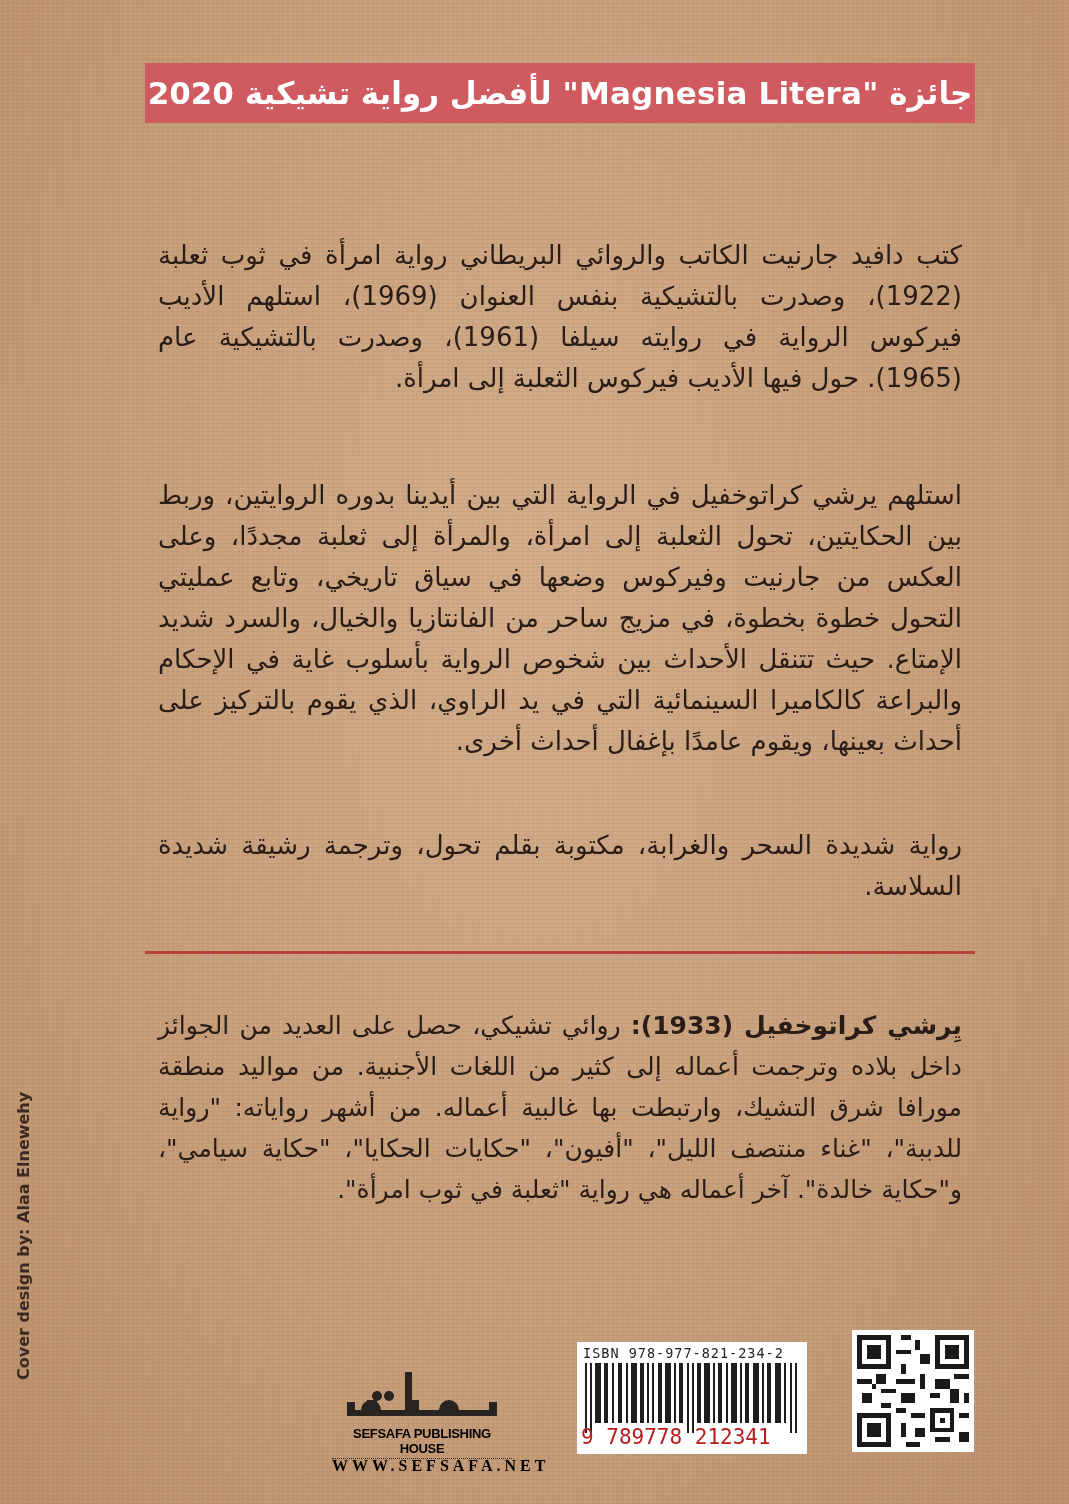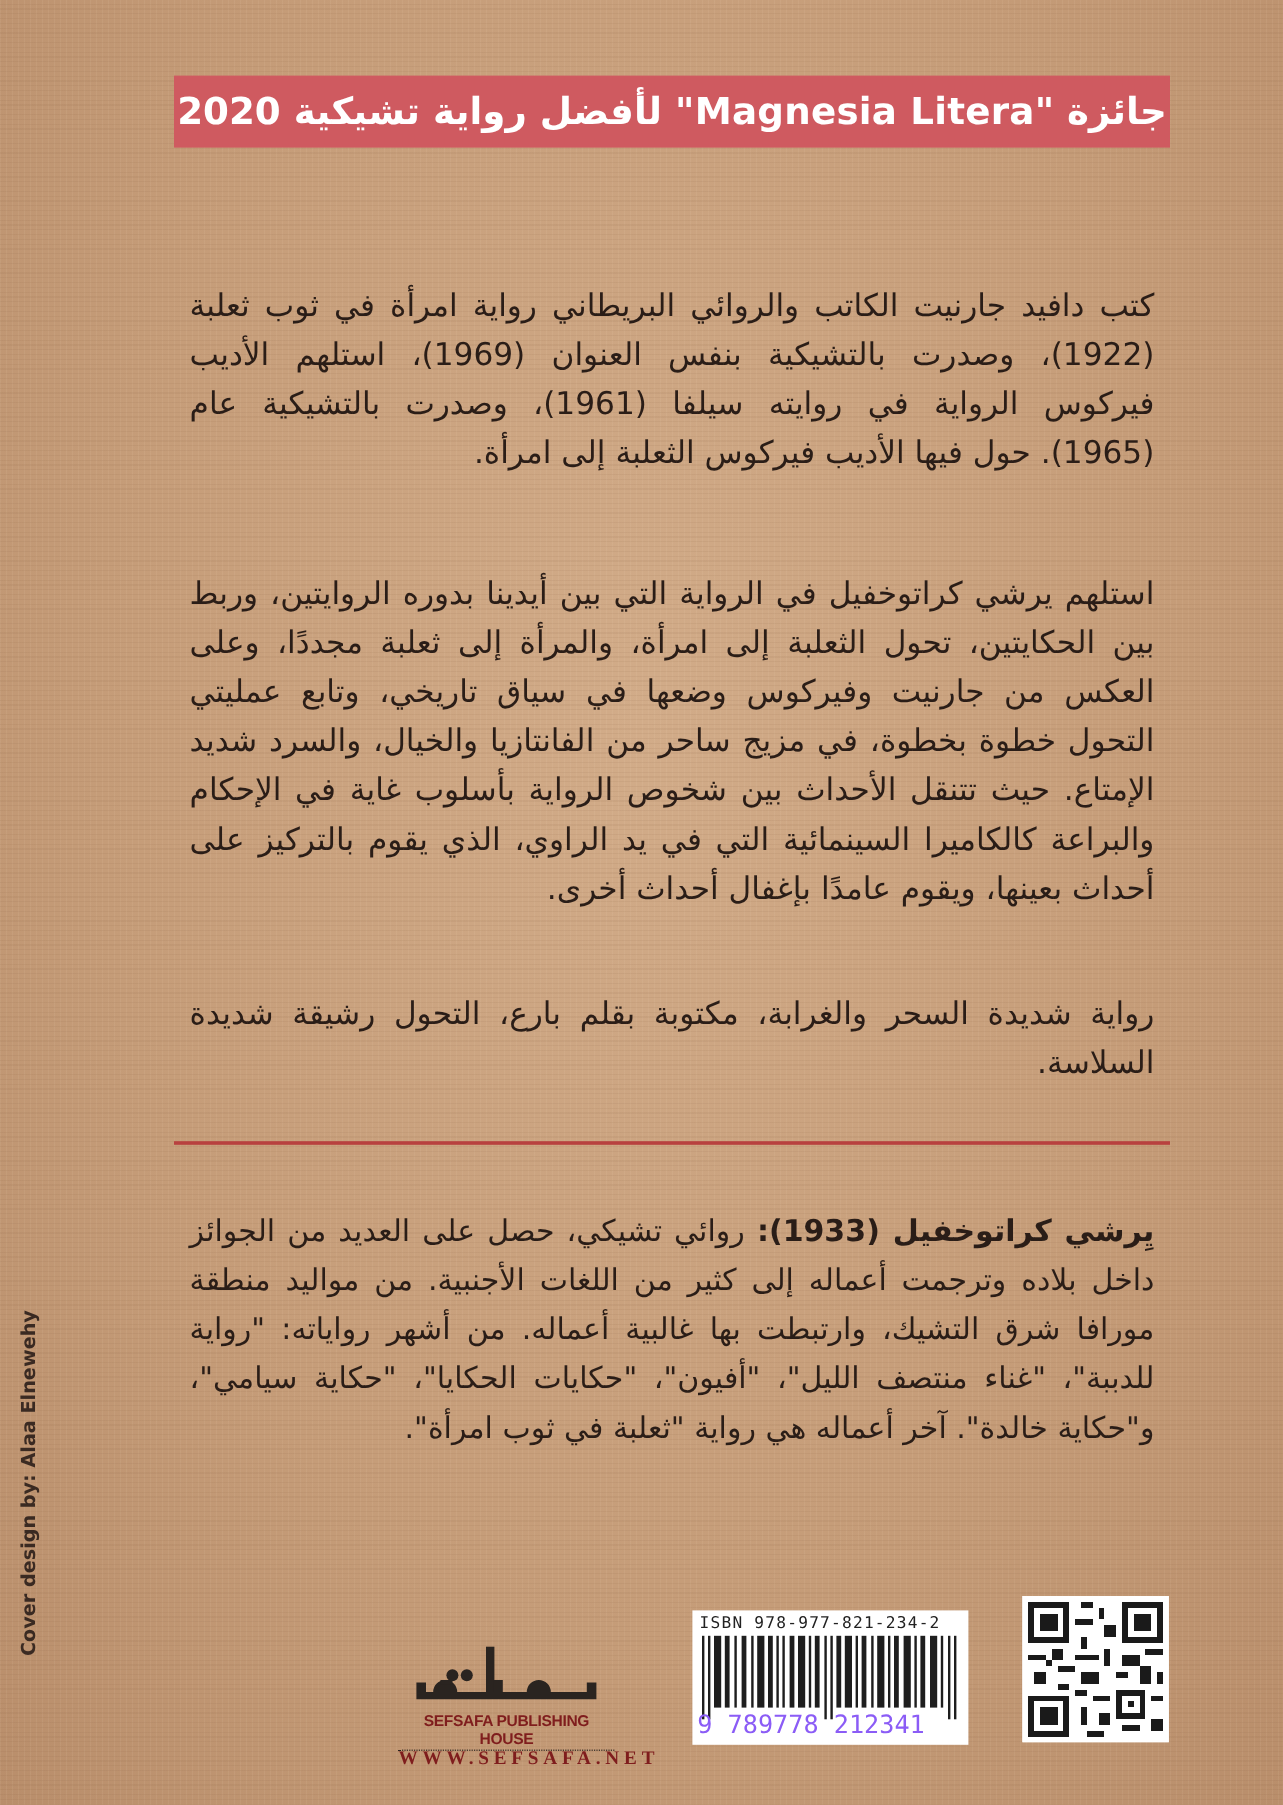--- a/index.html
+++ b/index.html
@@ -38,21 +38,21 @@
     #bio { top: 992px; font-size: 25px; }
     #bio .name { font-weight: bold; }
     .credit {
       position: absolute; left: 14px; top: 1380px;
       transform: rotate(-90deg); transform-origin: left top;
       font-family: "DejaVu Sans", sans-serif; font-weight: bold;
       font-size: 16px; color: #3a2a22; white-space: nowrap;
     }
     .publisher {
       position: absolute; left: 332px; top: 1372px; width: 180px; text-align: center;
-      color: #7f1d1d;
+      color: #000000;
     }
     .pub-logo { height: 52px; display: block; margin: 0 auto 2px; }
     .pub-name {
       font-family: "Liberation Sans", sans-serif; font-weight: bold;
       font-size: 13px; letter-spacing: -0.3px; line-height: 15px;
       border-bottom: 1px dotted #2a2420; padding-bottom: 2px;
     }
     .pub-url {
       font-family: Liberation Serif, serif; font-weight: bold;
       font-size: 16px; letter-spacing: 4px; line-height: 14px;
@@ -61,21 +61,21 @@
       position: absolute; left: 577px; top: 1342px; width: 230px; height: 112px;
       background: #fff;
     }
     .isbn-top {
       position: absolute; left: 6px; top: 3px;
       font-family: "DejaVu Sans Mono", monospace; font-size: 13.5px; letter-spacing: 1px; color: #222;
     }
     .bars { position: absolute; left: 8px; top: 21px; width: 214px; height: 70px; }
     .isbn-bottom {
       position: absolute; left: 4px; top: 83px; width: 222px;
-      font-family: "DejaVu Sans Mono", monospace; font-size: 21px; color: #8b5cf6;
+      font-family: "DejaVu Sans Mono", monospace; font-size: 21px; color: #b91c1c;
       background: transparent;
     }
     .qr {
       position: absolute; left: 852px; top: 1330px; width: 122px; height: 122px;
       background: #fff;
     }
   </style>
 </head>
 <body>
 
@@ -83,21 +83,21 @@
   <span>جائزة "Magnesia Litera" لأفضل رواية تشيكية 2020</span>
 </div>
 
 <div class="body-text" id="p1">
   <p>كتب دافيد جارنيت الكاتب والروائي البريطاني رواية امرأة في ثوب ثعلبة (1922)، وصدرت بالتشيكية بنفس العنوان (1969)، استلهم الأديب فيركوس الرواية في روايته سيلفا (1961)، وصدرت بالتشيكية عام (1965). حول فيها الأديب فيركوس الثعلبة إلى امرأة.</p>
 </div>
 <div class="body-text" id="p2">
   <p>استلهم يرشي كراتوخفيل في الرواية التي بين أيدينا بدوره الروايتين، وربط بين الحكايتين، تحول الثعلبة إلى امرأة، والمرأة إلى ثعلبة مجددًا، وعلى العكس من جارنيت وفيركوس وضعها في سياق تاريخي، وتابع عمليتي التحول خطوة بخطوة، في مزيج ساحر من الفانتازيا والخيال، والسرد شديد الإمتاع. حيث تتنقل الأحداث بين شخوص الرواية بأسلوب غاية في الإحكام والبراعة كالكاميرا السينمائية التي في يد الراوي، الذي يقوم بالتركيز على أحداث بعينها، ويقوم عامدًا بإغفال أحداث أخرى.</p>
 </div>
 <div class="body-text" id="p3">
-  <p>رواية شديدة السحر والغرابة، مكتوبة بقلم بارع، التحول رشيقة شديدة السلاسة.</p>
+  <p>رواية شديدة السحر والغرابة، مكتوبة بقلم تحول، وترجمة رشيقة شديدة السلاسة.</p>
 </div>
 
 <div class="divider"></div>
 
 <div class="body-text" id="bio">
   <p><span class="name">يِرشي كراتوخفيل (1933):</span><span> روائي تشيكي، حصل على العديد من الجوائز داخل بلاده وترجمت أعماله إلى كثير من اللغات الأجنبية. من مواليد منطقة مورافا شرق التشيك، وارتبطت بها غالبية أعماله. من أشهر رواياته: "رواية للدببة"، "غناء منتصف الليل"، "أفيون"، "حكايات الحكايا"، "حكاية سيامي"، و"حكاية خالدة". آخر أعماله هي رواية "ثعلبة في ثوب امرأة".</span></p>
 </div>
 
 <div class="credit">Cover design by: Alaa Elnewehy</div>
 

